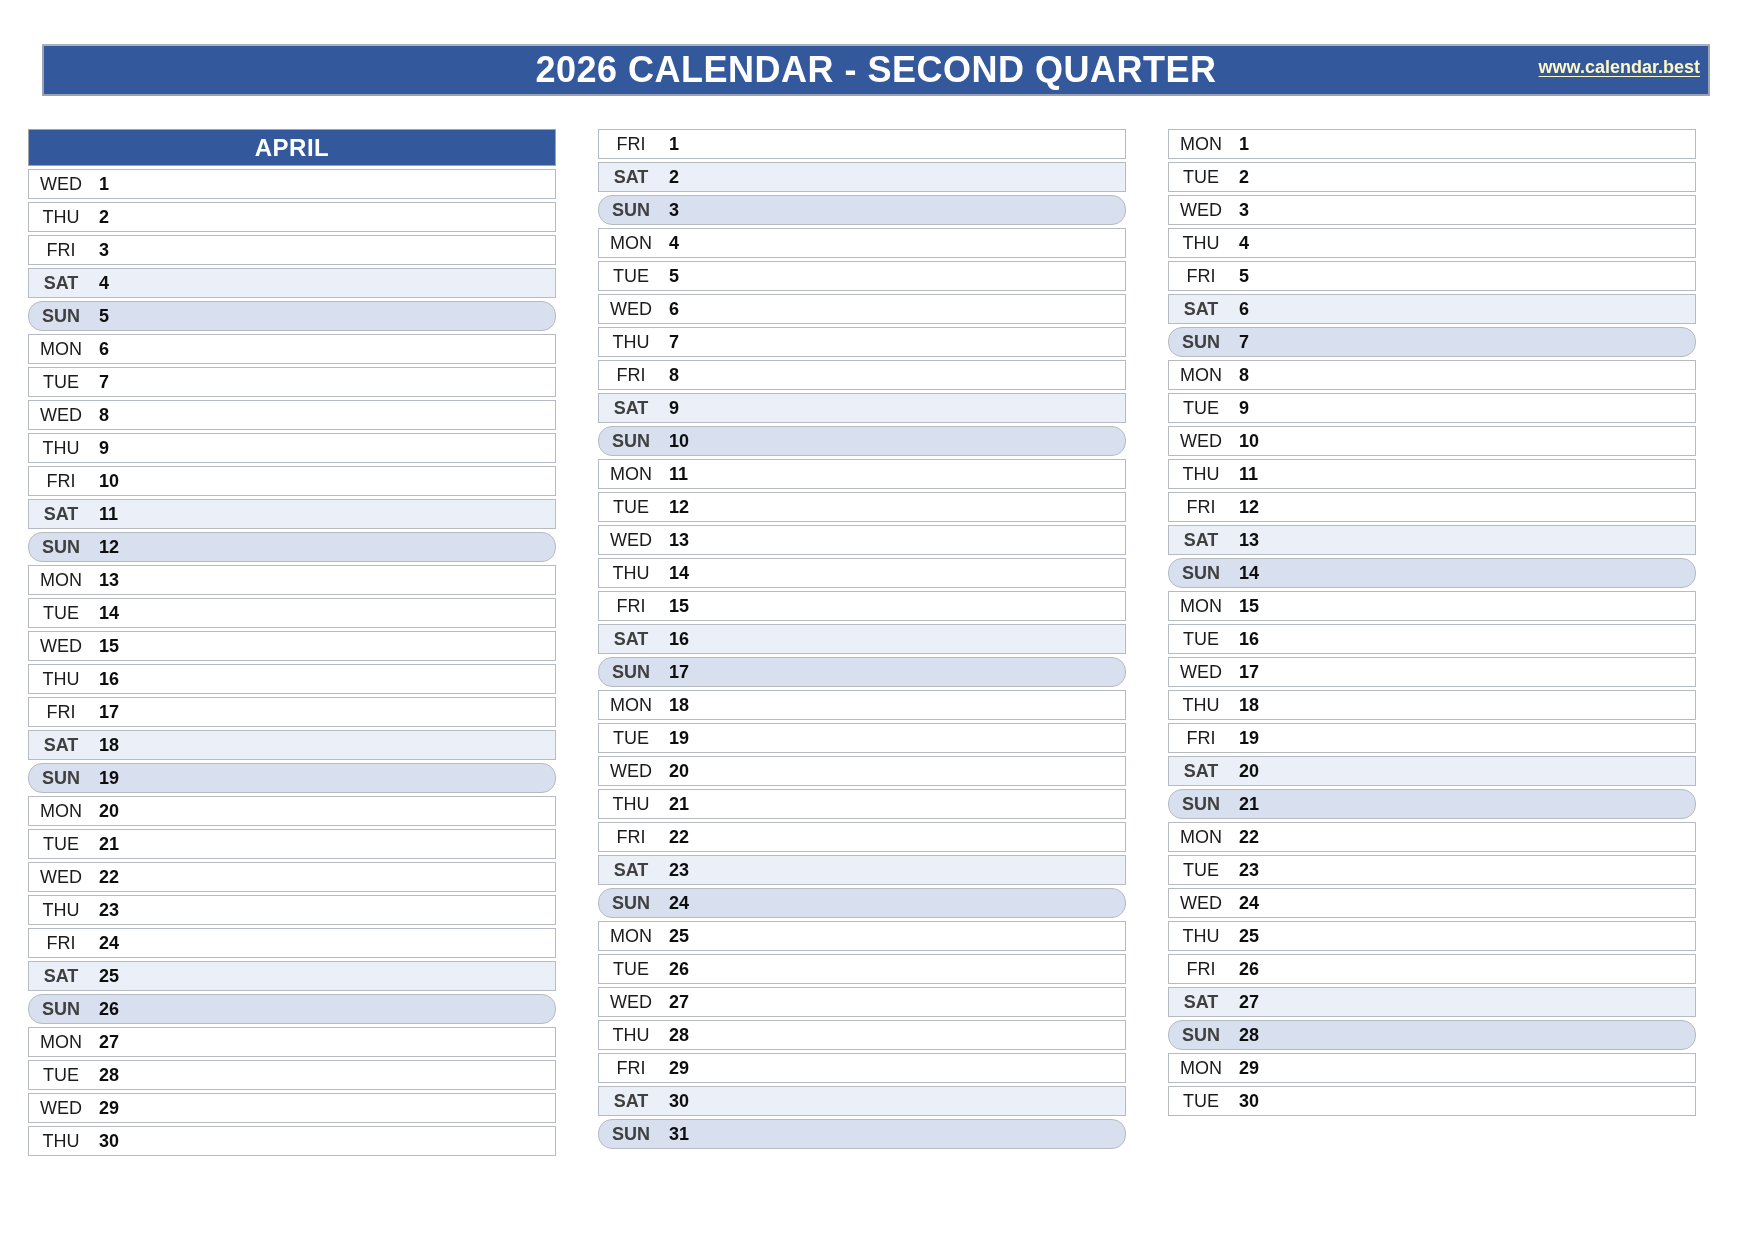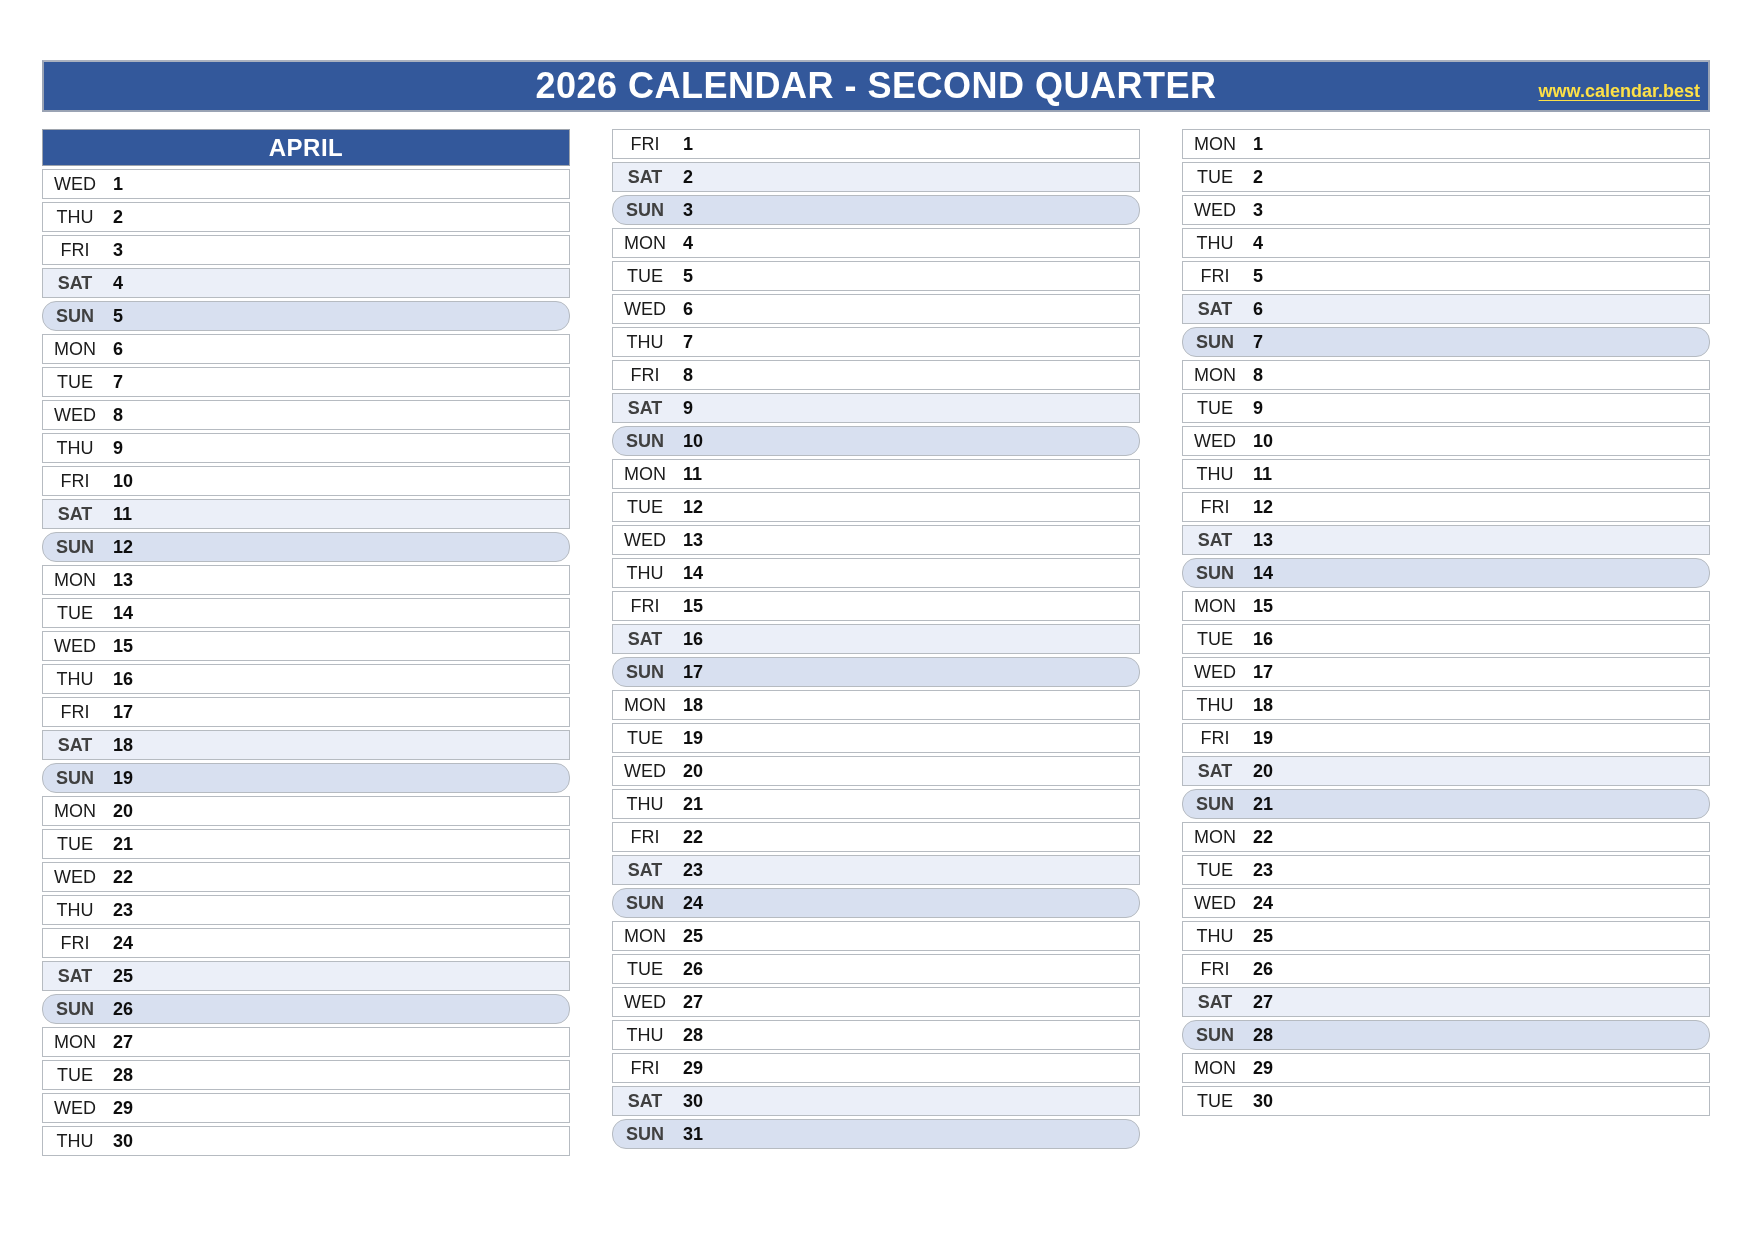--- a/index.html
+++ b/index.html
@@ -13,46 +13,45 @@
   .page { position: absolute; inset: 0; background: #ffffff; }
 
   
   .title-bar {
     position: absolute;
     left: 42px; top: 44px;
     width: 1668px; height: 52px;
     background: var(--blue, #33589B);
     border: 2px solid #9aa3b4;
     border-top-color: #aab1bf;
-    margin-top: 16px;
   }
   .title-text {
     position: absolute; left: 0; right: 0; top: 0; bottom: 0;
     display: flex; align-items: center; justify-content: center;
     color: #ffffff;
     font-size: 36px;
     font-weight: bold;
     letter-spacing: 0.5px;
     white-space: nowrap;
   }
   .site-link {
     position: absolute;
-    right: 8px; bottom: 8px;
-    color: #fde047;
+    right: 8px; bottom: 16px;
+    color: #fef9c3;
     font-size: 18px;
     font-weight: bold;
     text-decoration: underline;
     text-underline-offset: 3px;
     cursor: pointer;
   }
 
   
   .months {
     position: absolute;
-    left: 42px; top: 129px;
+    left: 28px; top: 129px;
     width: 1668px;
     display: flex;
     justify-content: space-between;
   }
   .month { width: 528px; }
   .month-header {
     height: 37px;
     margin-bottom: 3px;
     background: var(--blue, #33589B);
     border: 1px solid #9ea4ad;

